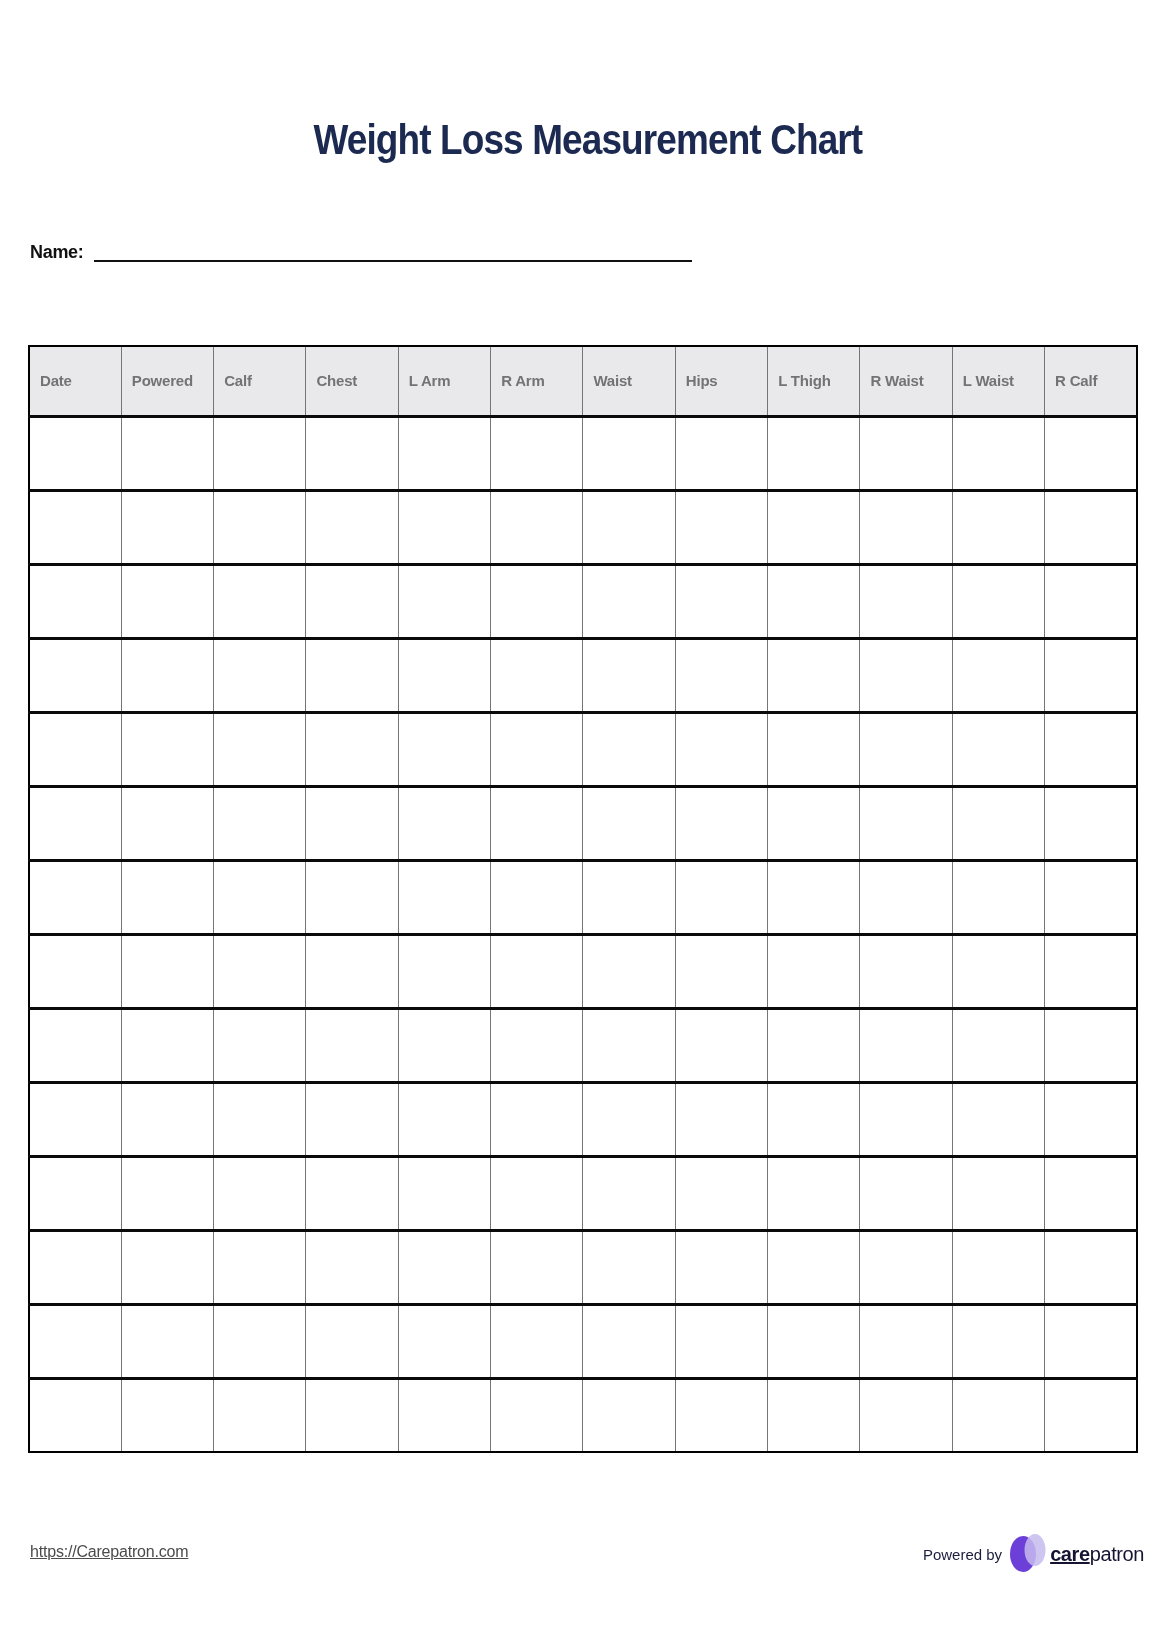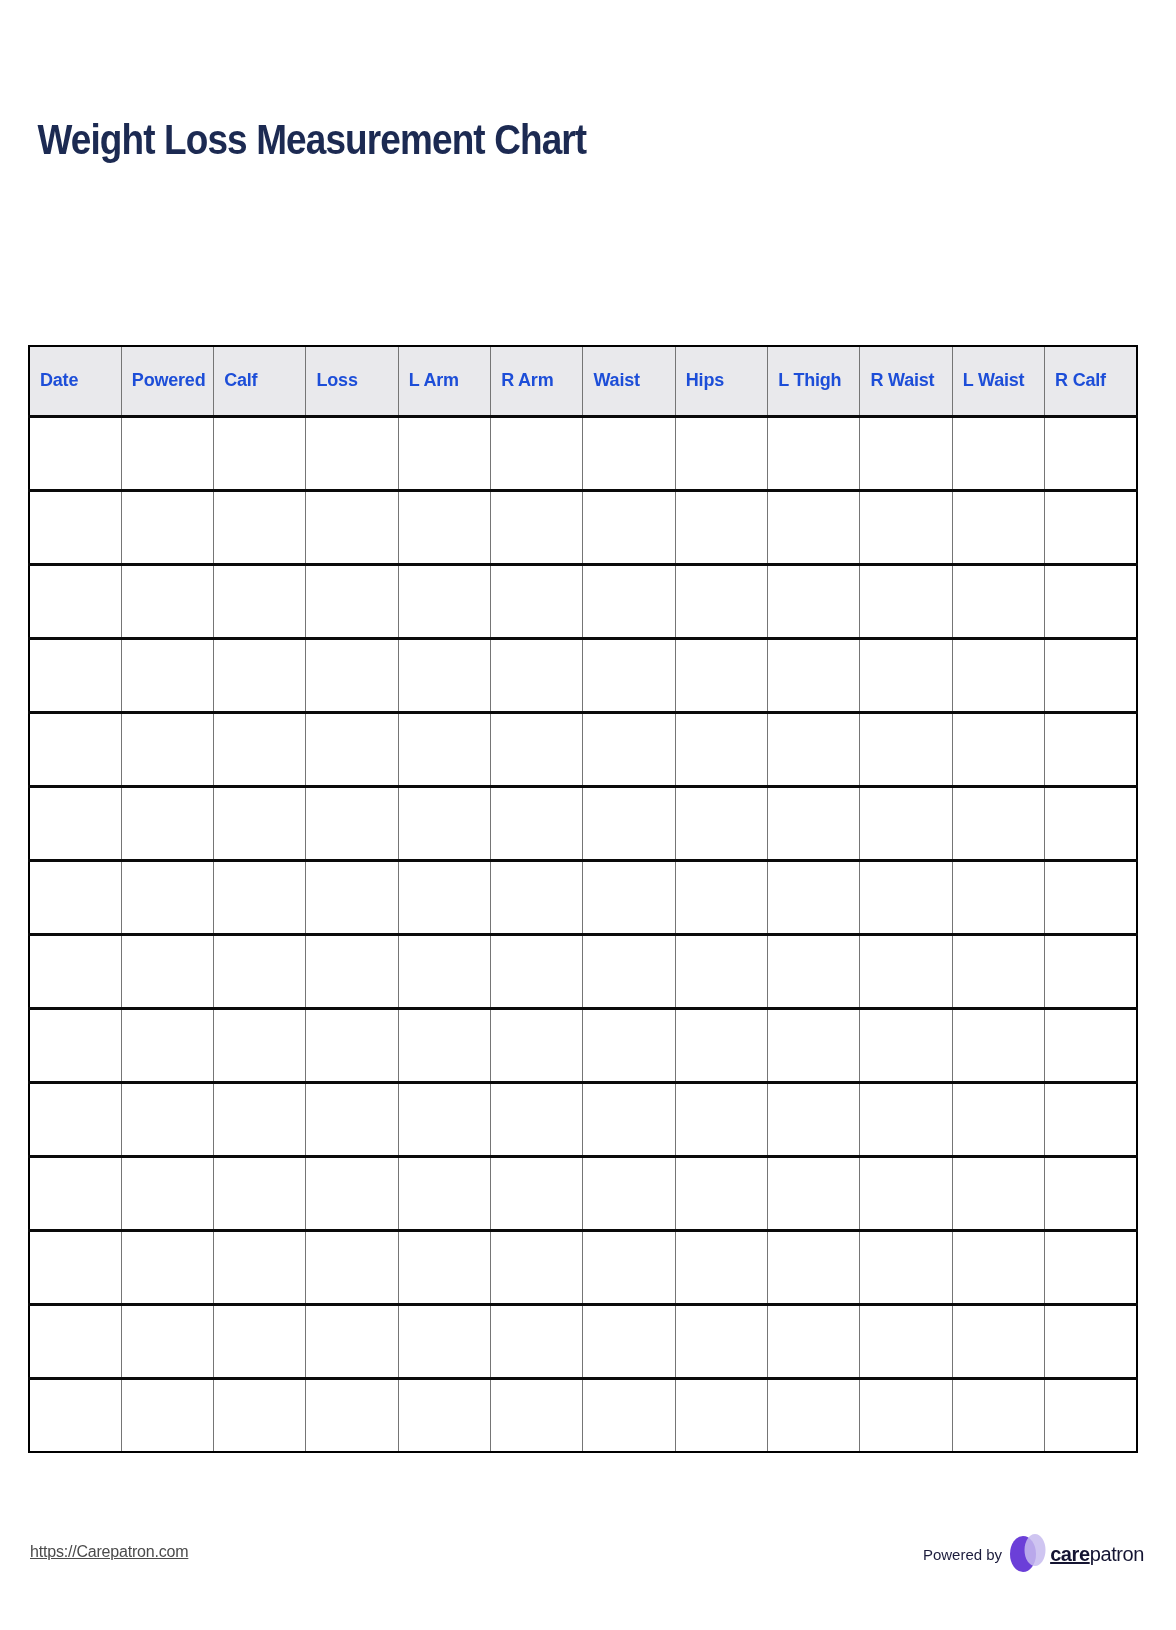--- a/index.html
+++ b/index.html
@@ -7,21 +7,21 @@
   .page {
     position: relative;
     width: 1176px;
     height: 1630px;
     background: #ffffff;
     font-family: "Liberation Sans", sans-serif;
     overflow: hidden;
   }
 
   
-  .title-wrap { padding-top: 116px; text-align: left; }
+  .title-wrap { padding-top: 116px; text-align: center; }
   .title-text {
     display: inline-block;
     transform: scaleX(0.88);
     transform-origin: center;
     font-weight: bold;
     font-size: 42px;
     letter-spacing: -1px;
     color: #1c2a52;
     white-space: nowrap;
   }
@@ -58,23 +58,23 @@
     width: 1110px;
     border: 2px solid #000000;
   }
   table.measure th {
     background: #e9e9ec;
     height: 70px;
     text-align: left;
     vertical-align: middle;
     padding-left: 10px;
     font-weight: bold;
-    font-size: 18px;
+    font-size: 15px;
     letter-spacing: -0.2px;
-    color: #1d4ed8;
+    color: #737373;
     border-left: 1px solid #757575;
     border-bottom: 3px solid #0a0a0a;
     white-space: nowrap;
   }
   table.measure th:first-child { border-left: none; }
   table.measure td {
     height: 74px;
     border-left: 1px solid #757575;
     border-bottom: 3px solid #0a0a0a;
     background: #ffffff;
@@ -116,29 +116,33 @@
 </style>
 </head>
 <body>
 
 <div class="page">
 
   <div class="title-wrap">
     <span class="title-text">Weight Loss Measurement Chart</span>
   </div>
 
+  <div class="name-row">
+    <span class="name-label">Name:</span>
+    <span class="name-line"></span>
+  </div>
 
   <div class="table-wrap">
     <table class="measure">
       <thead>
         <tr id="header-row">
             <th>Date</th>
             <th>Powered</th>
             <th>Calf</th>
-            <th>Loss</th>
+            <th>Chest</th>
             <th>L Arm</th>
             <th>R Arm</th>
             <th>Waist</th>
             <th>Hips</th>
             <th>L Thigh</th>
             <th>R Waist</th>
             <th>L Waist</th>
             <th>R Calf</th>
           </tr>
       </thead>

